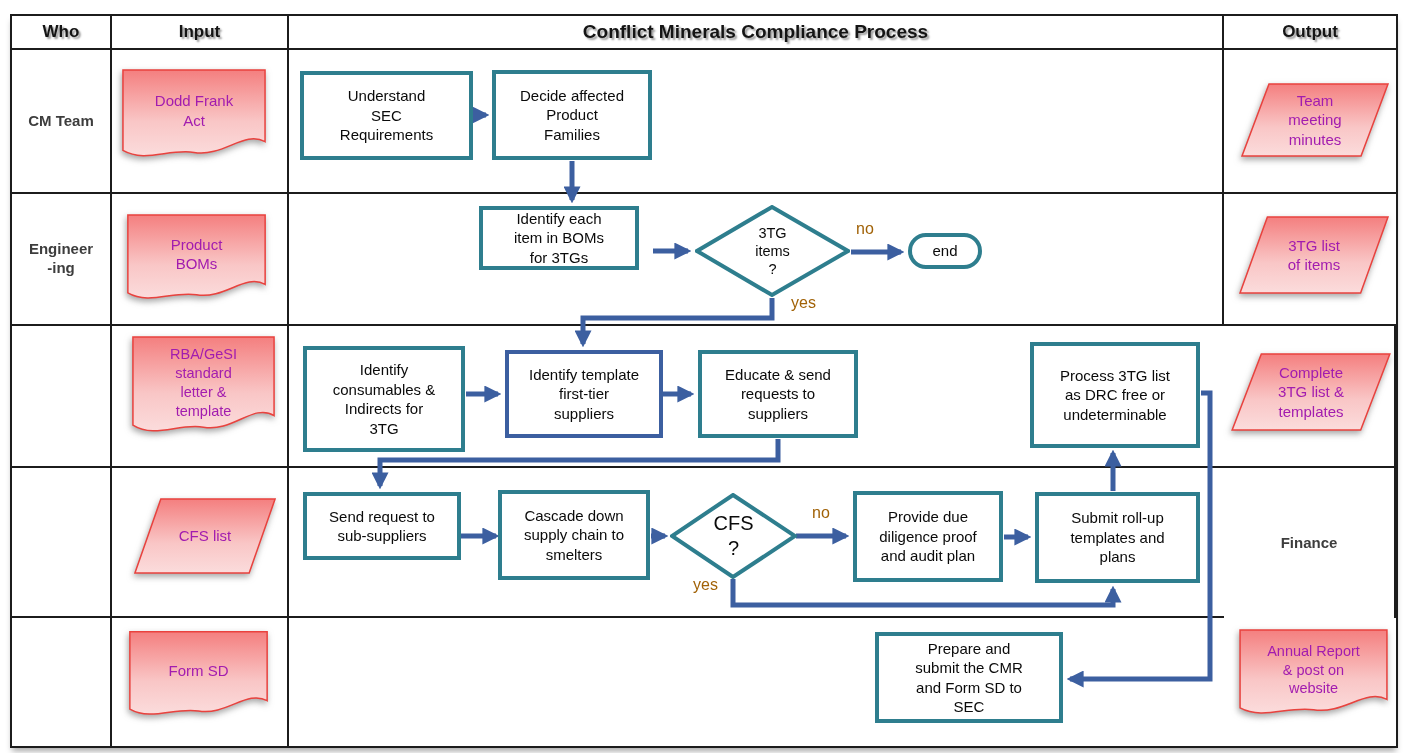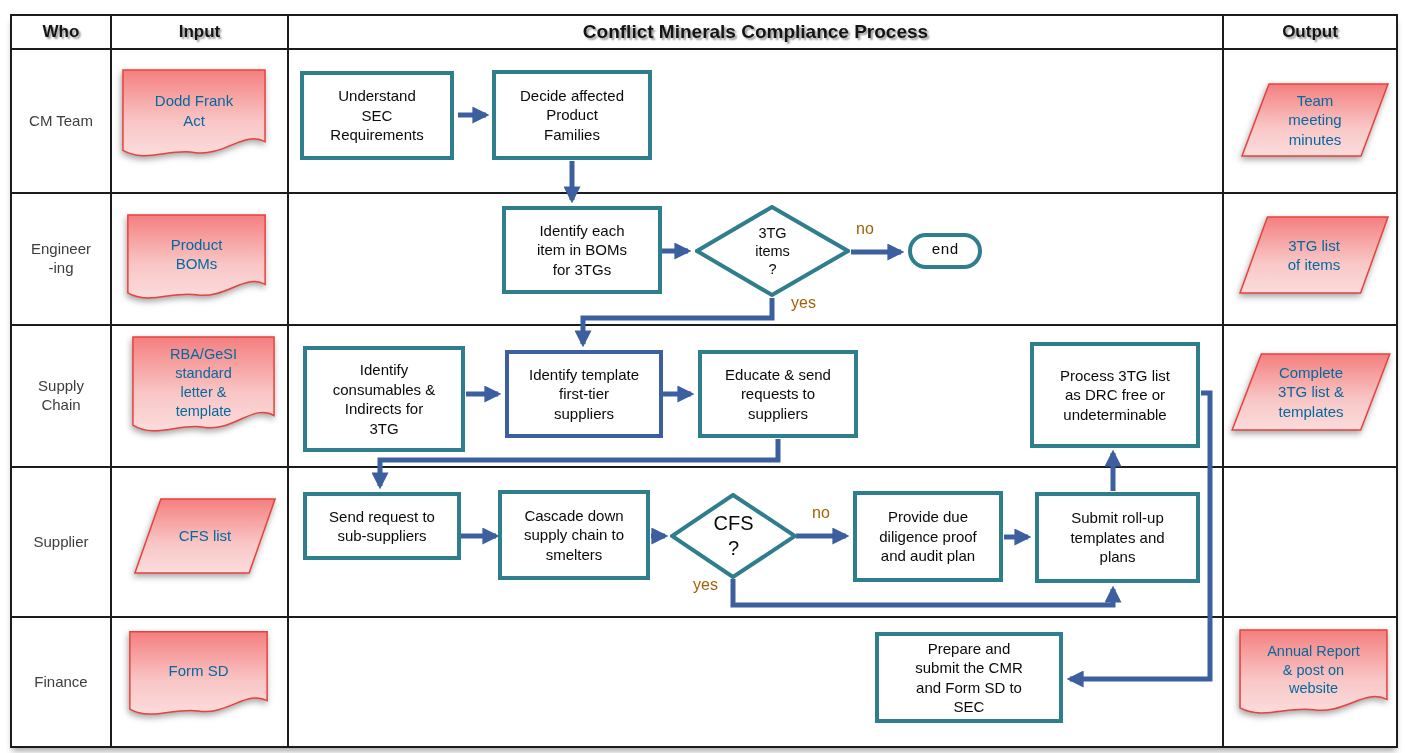--- a/index.html
+++ b/index.html
@@ -10,33 +10,33 @@
         border:2px solid #1c1c1c;display:grid;
         grid-template-columns:100px 177px 935px 172px;
         grid-template-rows:34px 144px 132px 142px 150px 128px;
         box-shadow:0 5px 6px -2px rgba(0,0,0,.35);}
   .cell{border-right:2px solid #1c1c1c;border-bottom:2px solid #1c1c1c;
         display:flex;align-items:center;justify-content:center;text-align:center;}
   .cell.cl{border-right:none}
   .cell.rl{border-bottom:none}
   .hdr{font-weight:bold;font-size:17px;color:#141414;text-shadow:2px 2px 2px #9a9a9a;}
   .hdr.big{font-size:19px;}
-  .lane-label{font-weight:normal;font-size:15px;color:#3d3d3d;white-space:pre-line;line-height:1.25;}
+  .lane-label{font-weight:bold;font-size:15px;color:#3d3d3d;white-space:pre-line;line-height:1.25;}
   
   .ov{position:absolute;left:0;top:0;width:1405px;height:753px;}
   .node{position:absolute;background:#fff;border:4px solid #2E7E8E;display:flex;
         align-items:center;justify-content:center;text-align:center;
         font-size:15px;line-height:1.3;color:#0a0a0a;white-space:pre-line;box-sizing:border-box;}
   .node.blue{border-color:#3C5FA0;}
-  .node.rounded{border-radius:18px;font-family:Liberation Mono, monospace;}
+  .node.rounded{border-radius:18px;}
   .shape{position:absolute;}
   .shape svg{position:absolute;inset:0;width:100%;height:100%;
              filter:drop-shadow(-1px 3px 3px rgba(105,105,105,.6));}
   .shape .txt{position:absolute;inset:0;display:flex;align-items:center;justify-content:center;
-              text-align:center;font-size:15px;line-height:1.3;color:#0369a1;white-space:pre-line;}
+              text-align:center;font-size:15px;line-height:1.3;color:#a21caf;white-space:pre-line;}
   .dia .txt{color:#0a0a0a;}
   .edge-label{position:absolute;font-size:16px;color:#a16207;}
   .conn{position:absolute;left:0;top:0;pointer-events:none;}
 </style>
 </head>
 <body>
 
 <div class="canvas">
 
   <svg width="0" height="0" style="position:absolute">
@@ -63,24 +63,20 @@
     <div class="cell cl"></div>
 
     <div class="cell">
         <span class="lane-label">Engineer
 -ing</span>
       </div>
     <div class="cell"></div>
     <div class="cell"></div>
     <div class="cell cl"></div>
 
-    <div class="cell">
-        <span class="lane-label">Supply
-Chain</span>
-      </div>
     <div class="cell"></div>
     <div class="cell"></div>
     <div class="cell cl"></div>
 
     <div class="cell">
         <span class="lane-label">Supplier</span>
       </div>
     <div class="cell"></div>
     <div class="cell"></div>
     <div class="cell cl"></div>
@@ -188,27 +184,27 @@
 
     <div class="shape" style="left:1237px;top:628px;width:153px;height:94px">
       <svg viewBox="0 0 100 100" preserveAspectRatio="none">
           <path d="M2,2 H98 V76 C84,64 70,92 50,87 C33,83 17,98 2,85 Z" fill="url(#pinkGrad)" stroke="#E9423E" stroke-width="1.5" vector-effect="non-scaling-stroke"></path>
         </svg>
       <div class="txt" style="padding-bottom:10px;font-size:14.5px">Annual Report
 &amp; post on
 website</div>
     </div>
 
-    <div class="node" style="left:300px;top:71px;width:154px;height:89px">Understand
+    <div class="node" style="left:300px;top:71px;width:173px;height:89px">Understand
 SEC
 Requirements</div>
     <div class="node" style="left:492px;top:70px;width:160px;height:90px">Decide affected
 Product
 Families</div>
-    <div class="node" style="left:502px;top:206px;width:160px;height:88px">Identify each
+    <div class="node" style="left:479px;top:206px;width:160px;height:64px">Identify each
 item in BOMs
 for 3TGs</div>
     <div class="node rounded" style="left:908px;top:233px;width:74px;height:36px">end</div>
     <div class="node" style="left:303px;top:346px;width:162px;height:106px">Identify
 consumables &amp;
 Indirects for
 3TG</div>
     <div class="node blue" style="left:505px;top:350px;width:158px;height:88px">Identify template
 first-tier
 suppliers</div>

